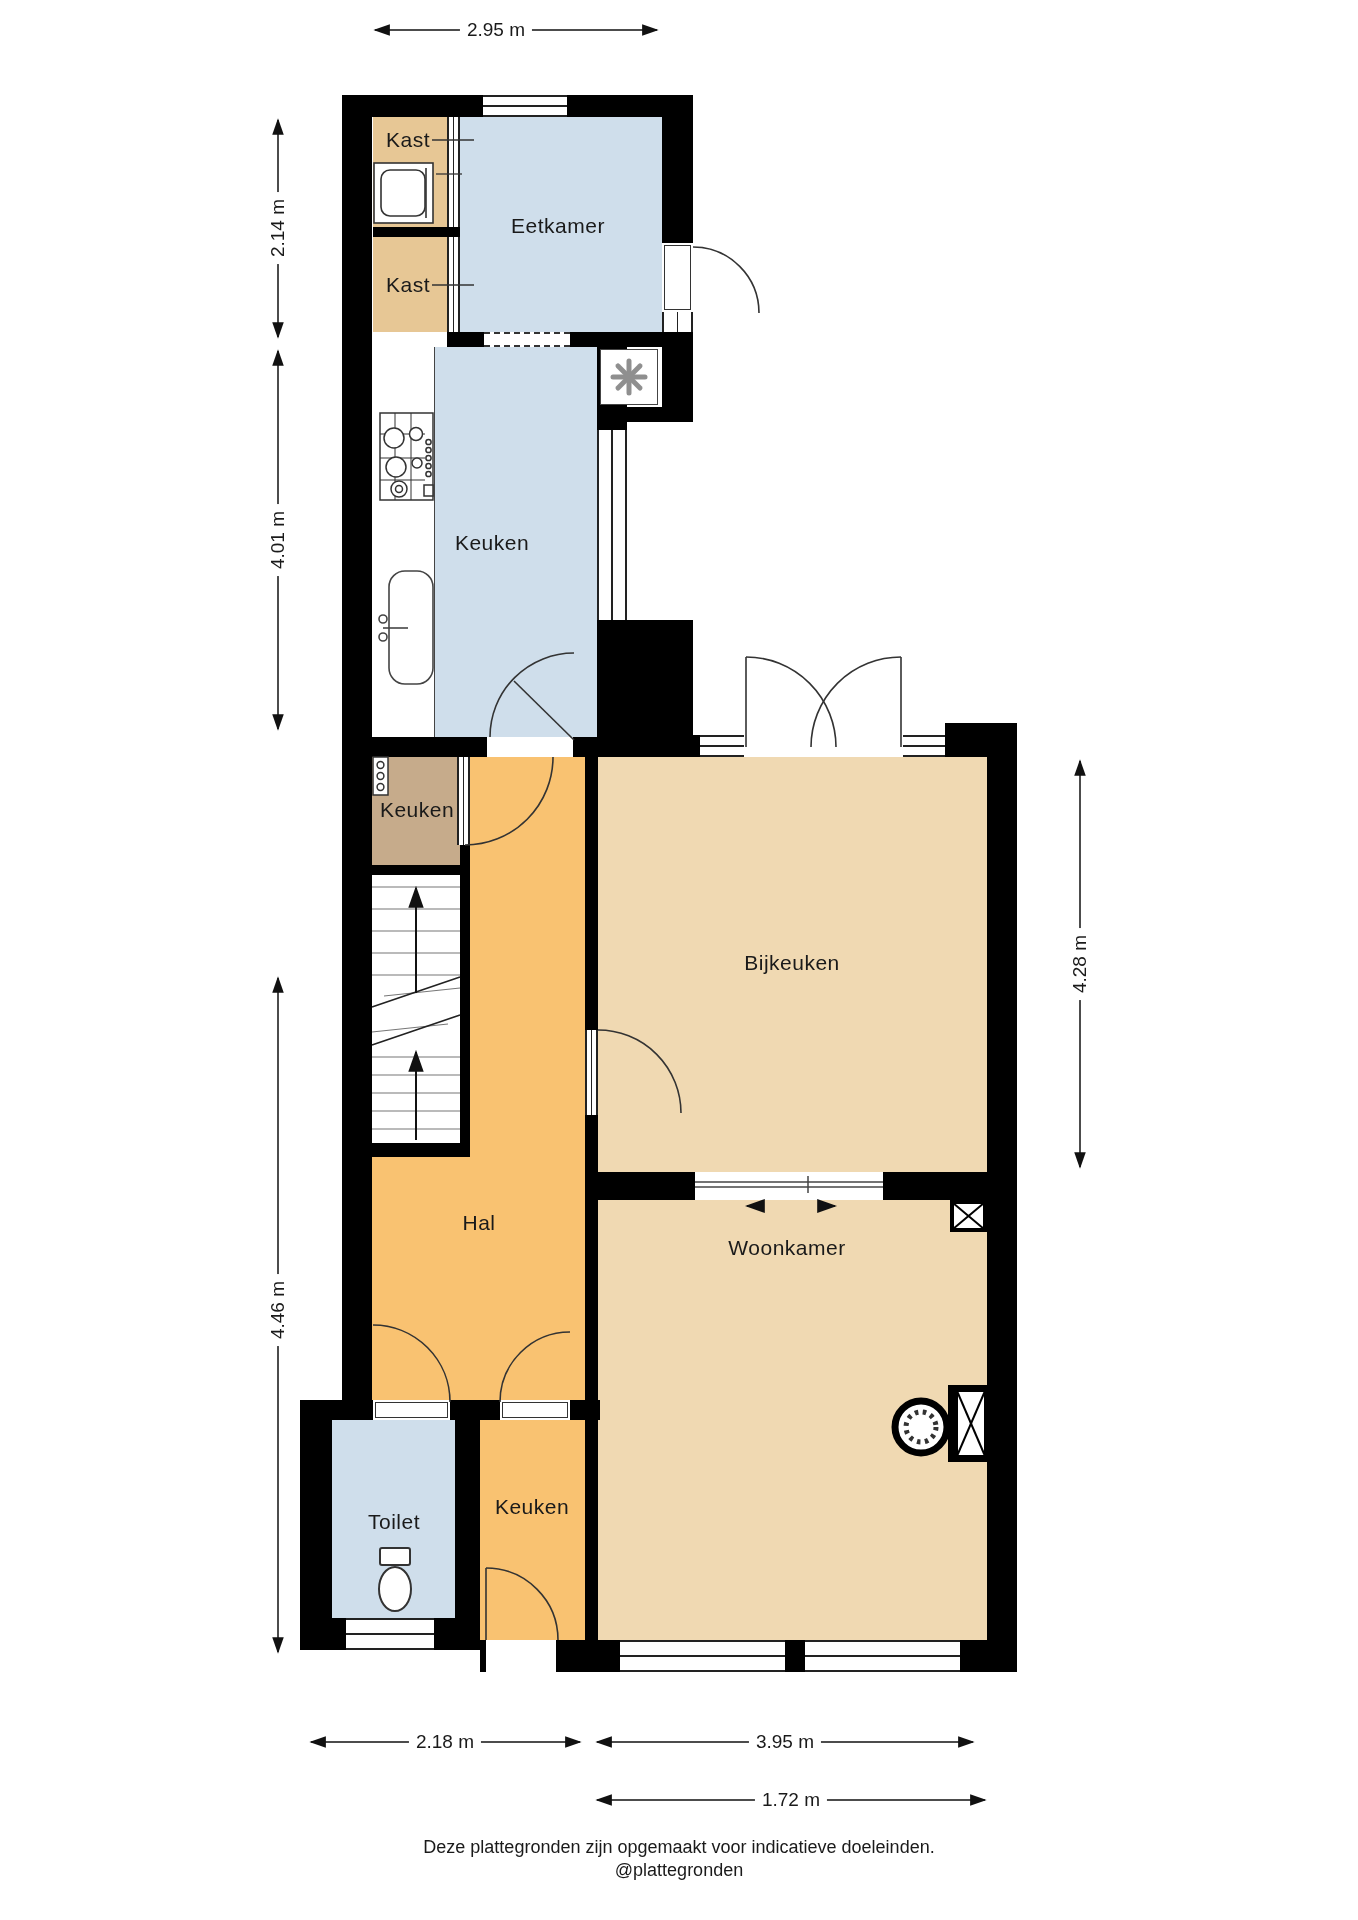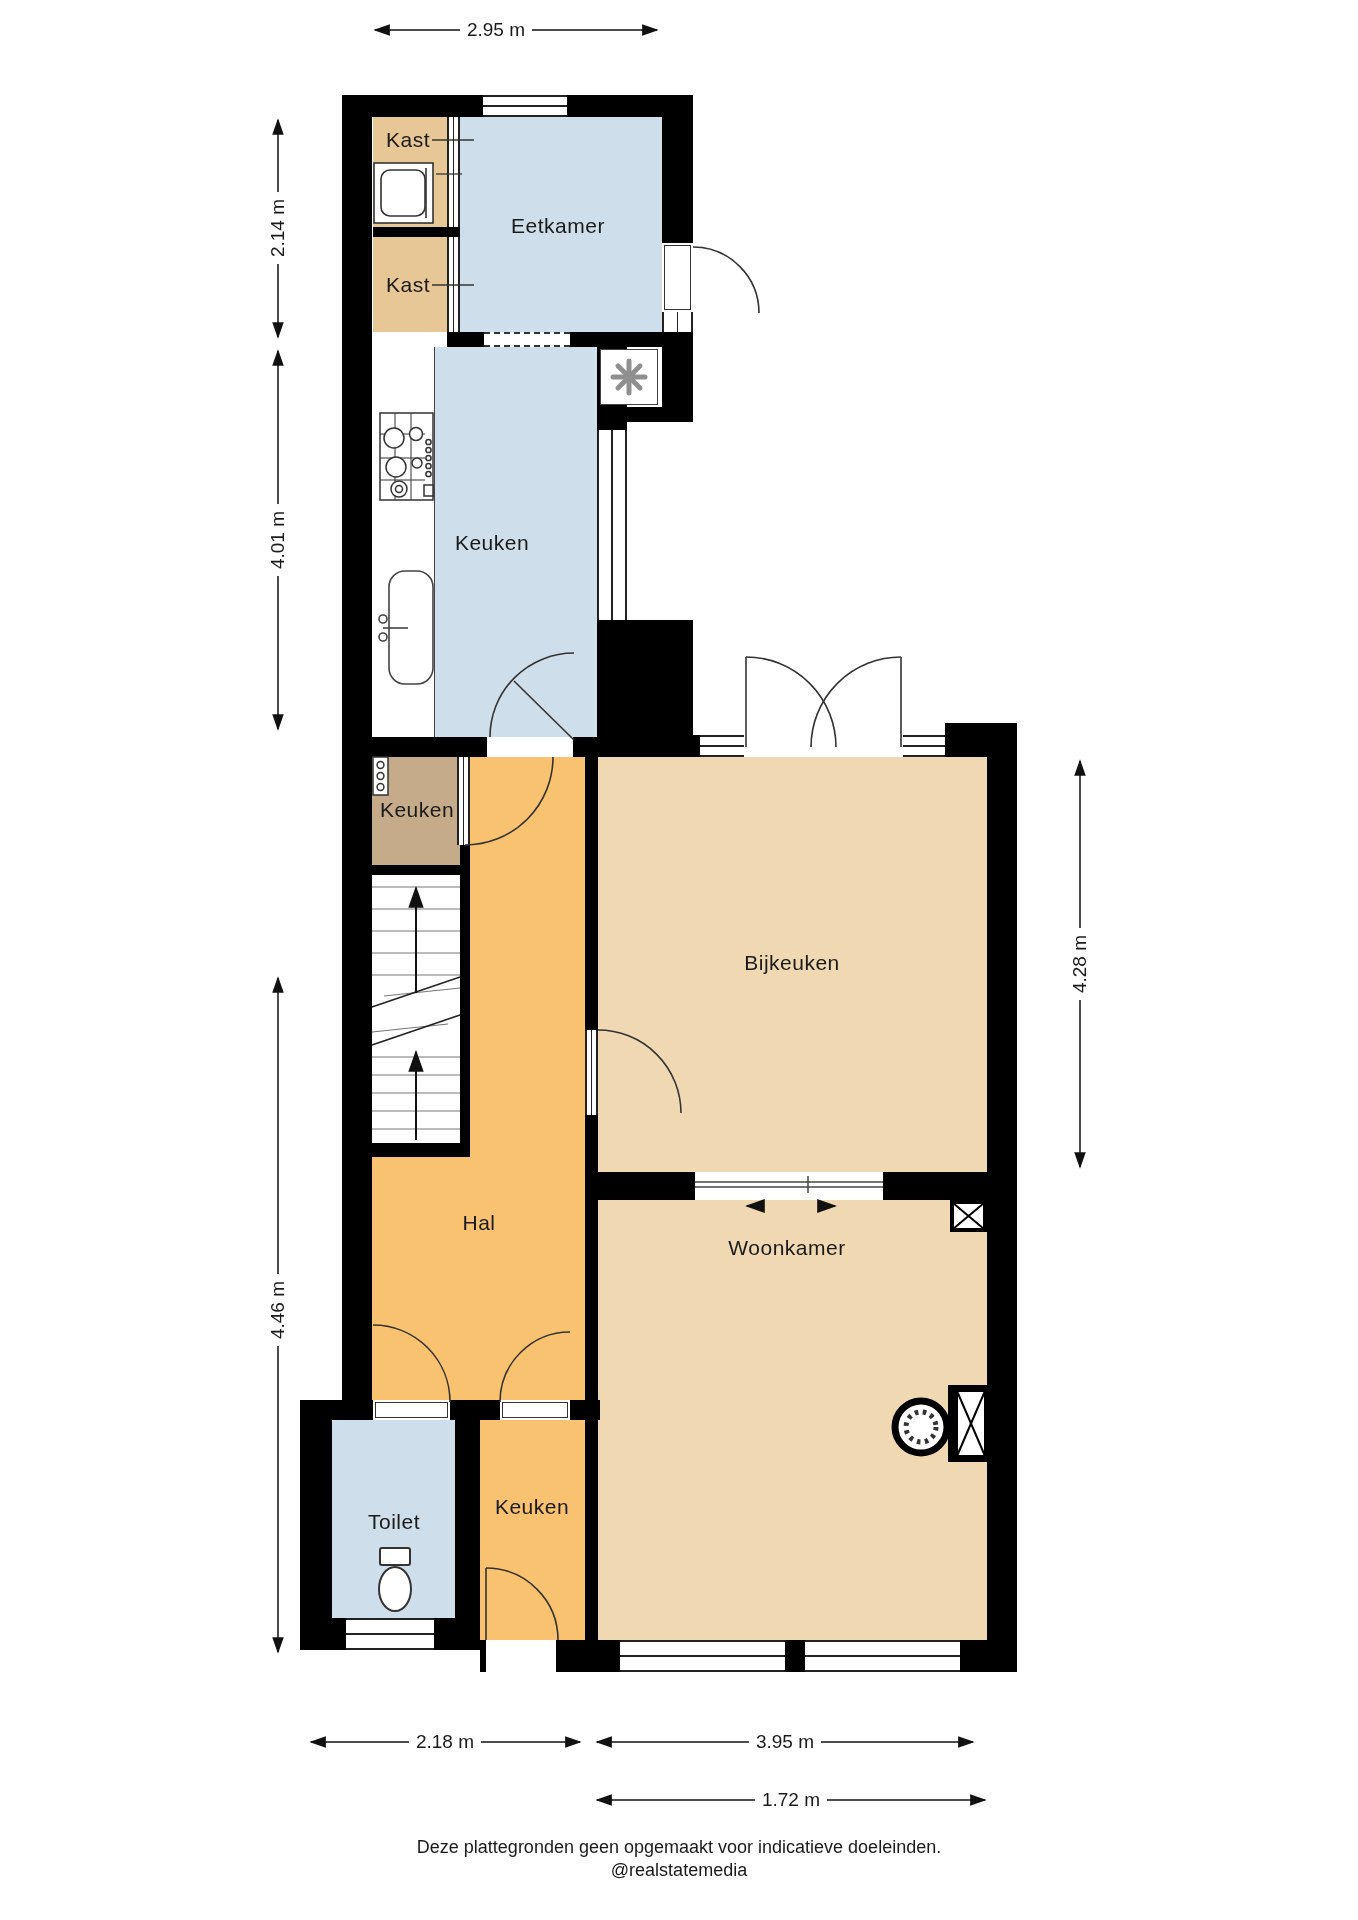--- a/index.html
+++ b/index.html
@@ -278,17 +278,17 @@
   <div class="dim-label" style="left:496px;top:30px">2.95 m</div>
   <div class="dim-label v" style="left:278px;top:228px">2.14 m</div>
   <div class="dim-label v" style="left:278px;top:540px">4.01 m</div>
   <div class="dim-label v" style="left:278px;top:1310px">4.46 m</div>
   <div class="dim-label v" style="left:1080px;top:964px">4.28 m</div>
   <div class="dim-label" style="left:445px;top:1742px">2.18 m</div>
   <div class="dim-label" style="left:785px;top:1742px">3.95 m</div>
   <div class="dim-label" style="left:791px;top:1800px">1.72 m</div>
 
   <div id="footer">
-    <div>Deze plattegronden geen opgemaakt voor indicatieve doeleinden.</div>
-    <div>@realstatemedia</div>
+    <div>Deze plattegronden zijn opgemaakt voor indicatieve doeleinden.</div>
+    <div>@plattegronden</div>
   </div>
 
 </div>
 
 </body></html>

